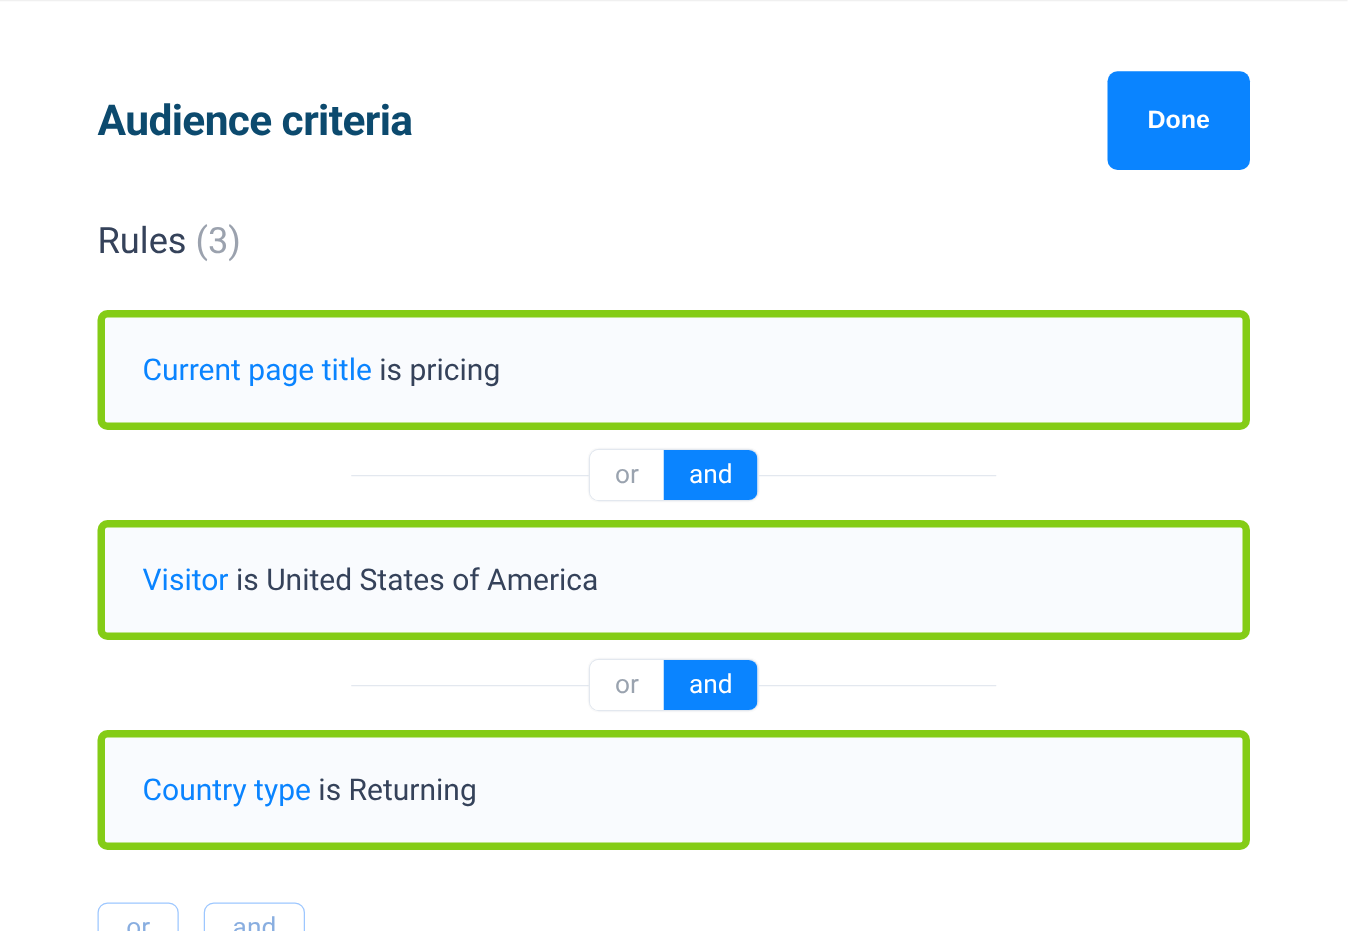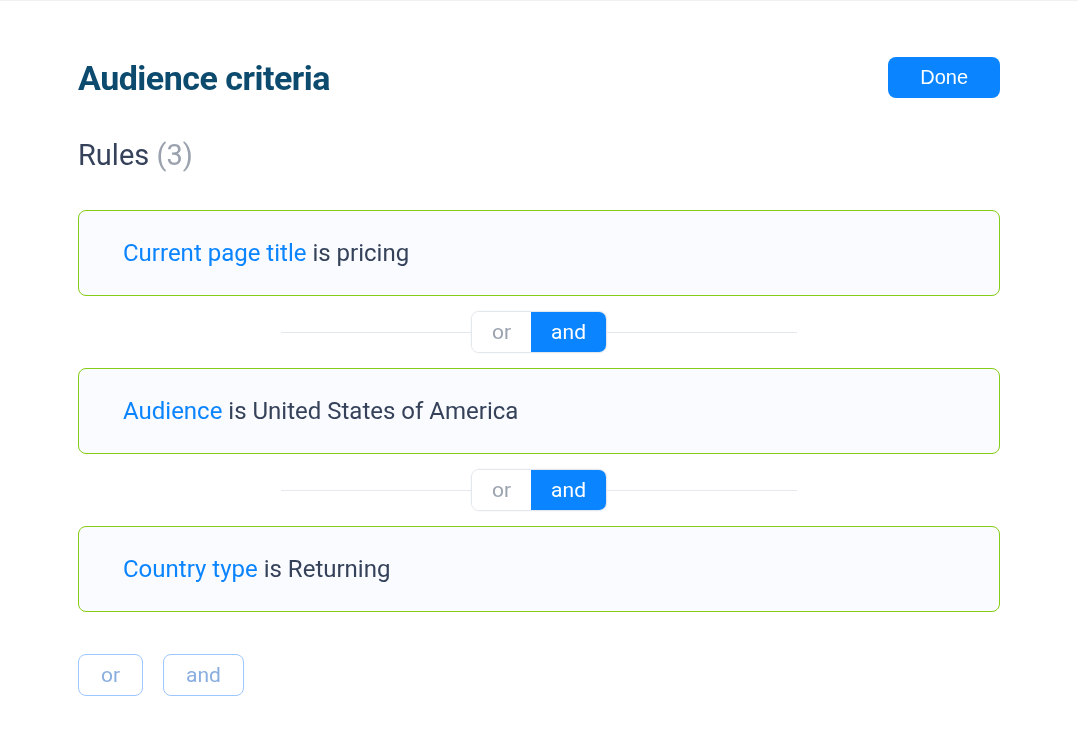--- a/index.html
+++ b/index.html
@@ -28,39 +28,39 @@
       font-size: 34px;
       font-weight: 700;
       color: #0c4a6e;
       letter-spacing: -0.5px;
     }
     .done-btn {
       background: #0a84ff;
       color: #fff;
       border: none;
       border-radius: 8px;
-      padding: 9px 32px;
+      padding: 28px 32px;
       font-size: 20px;
-      font-weight: 400;
+      font-weight: 700;
       cursor: pointer;
     }
     .rules-header {
       font-size: 29px;
       color: #35425a;
       margin-bottom: 38px;
       font-weight: 400;
     }
     .rules-count {
       color: #9ba2ae;
     }
     .rule-card {
       background: #f9fbfe;
-      border: 1px solid #84cc16;
+      border: 6px solid #84cc16;
       border-radius: 8px;
-      padding: 28px 44px;
+      padding: 28px 30px;
       font-size: 24px;
       color: #35425a;
     }
     .rule-attr {
       color: #0a84ff;
     }
     .connector-row {
       display: flex;
       align-items: center;
       justify-content: center;
@@ -136,21 +136,21 @@
   <div class="connector-row">
     <div class="connector-line"></div>
     <div class="connector-toggle">
       <button class="toggle-opt">or</button>
       <button class="toggle-opt active">and</button>
     </div>
     <div class="connector-line"></div>
   </div>
 
   <div class="rule-card">
-    <span class="rule-attr">Audience</span>
+    <span class="rule-attr">Visitor</span>
     <span>is</span>
     <span>United States of America</span>
   </div>
 
   <div class="connector-row">
     <div class="connector-line"></div>
     <div class="connector-toggle">
       <button class="toggle-opt">or</button>
       <button class="toggle-opt active">and</button>
     </div>

